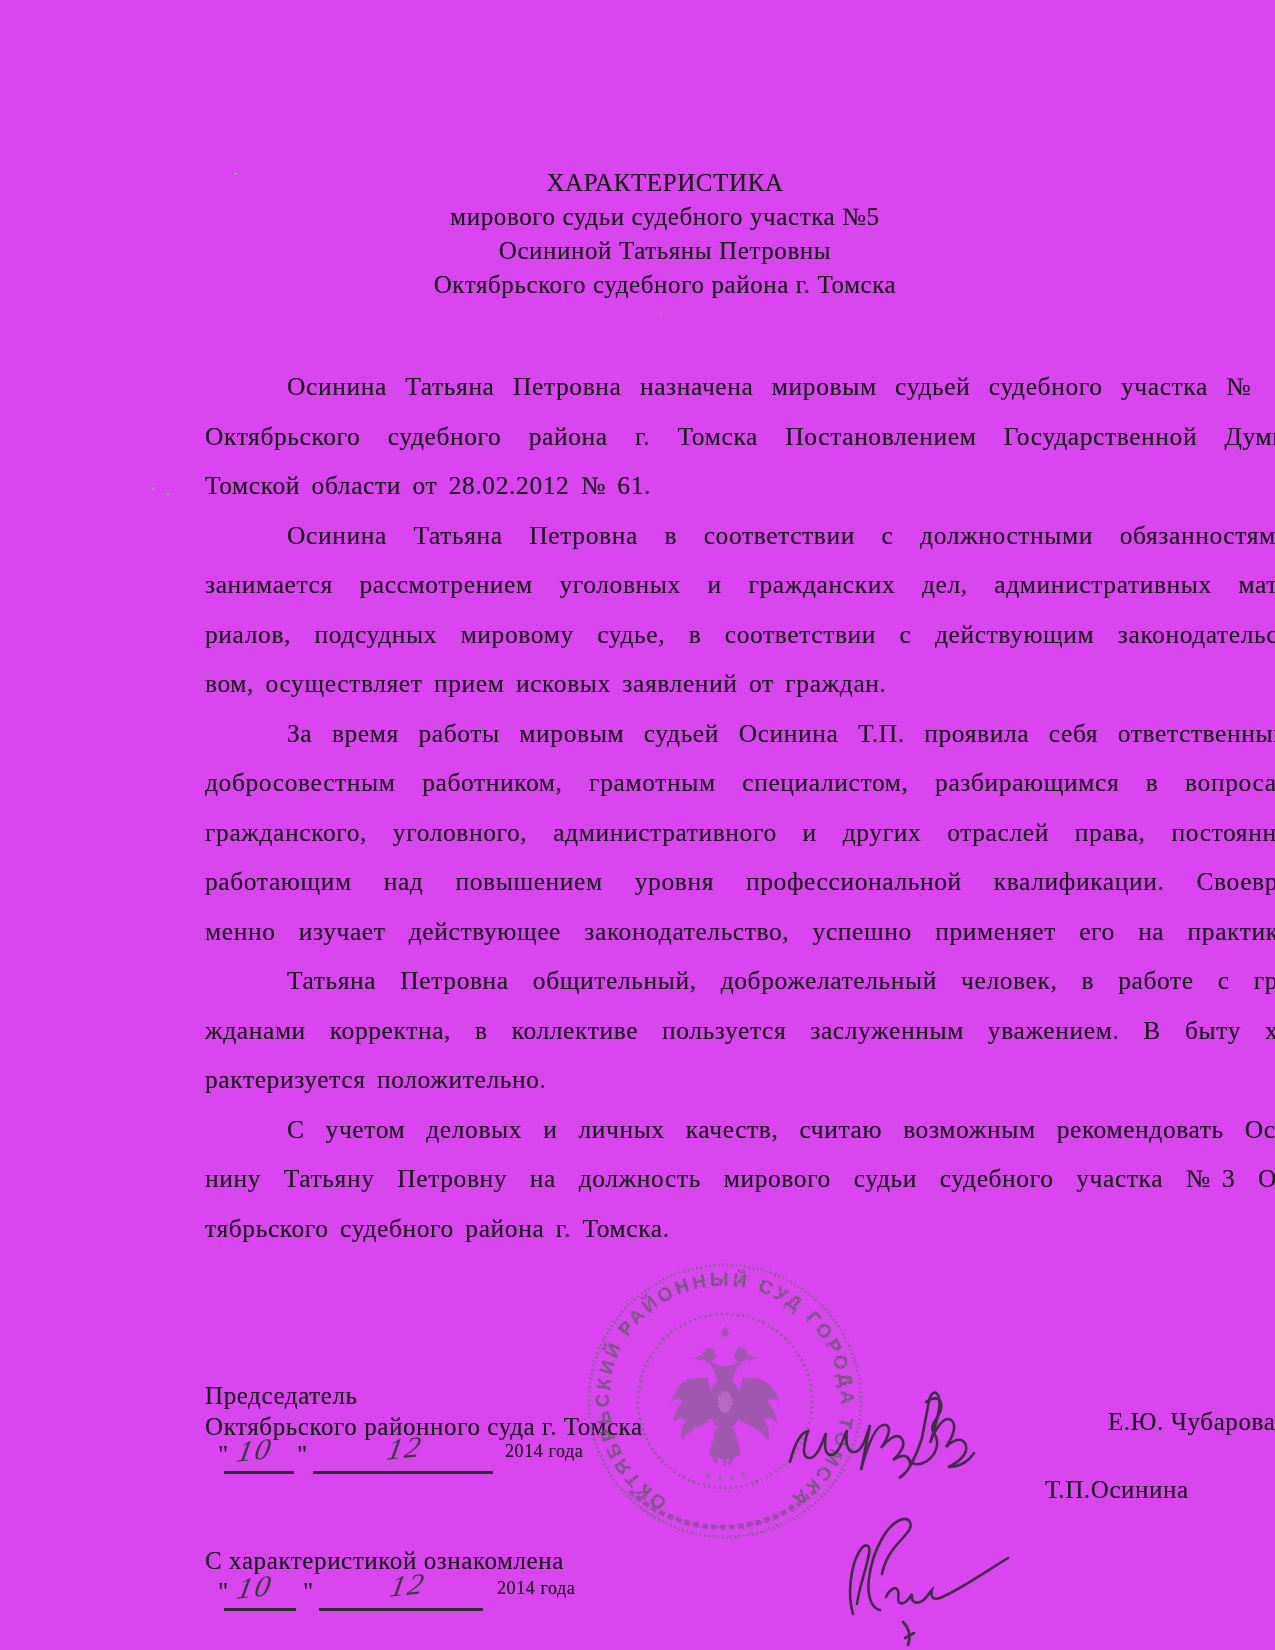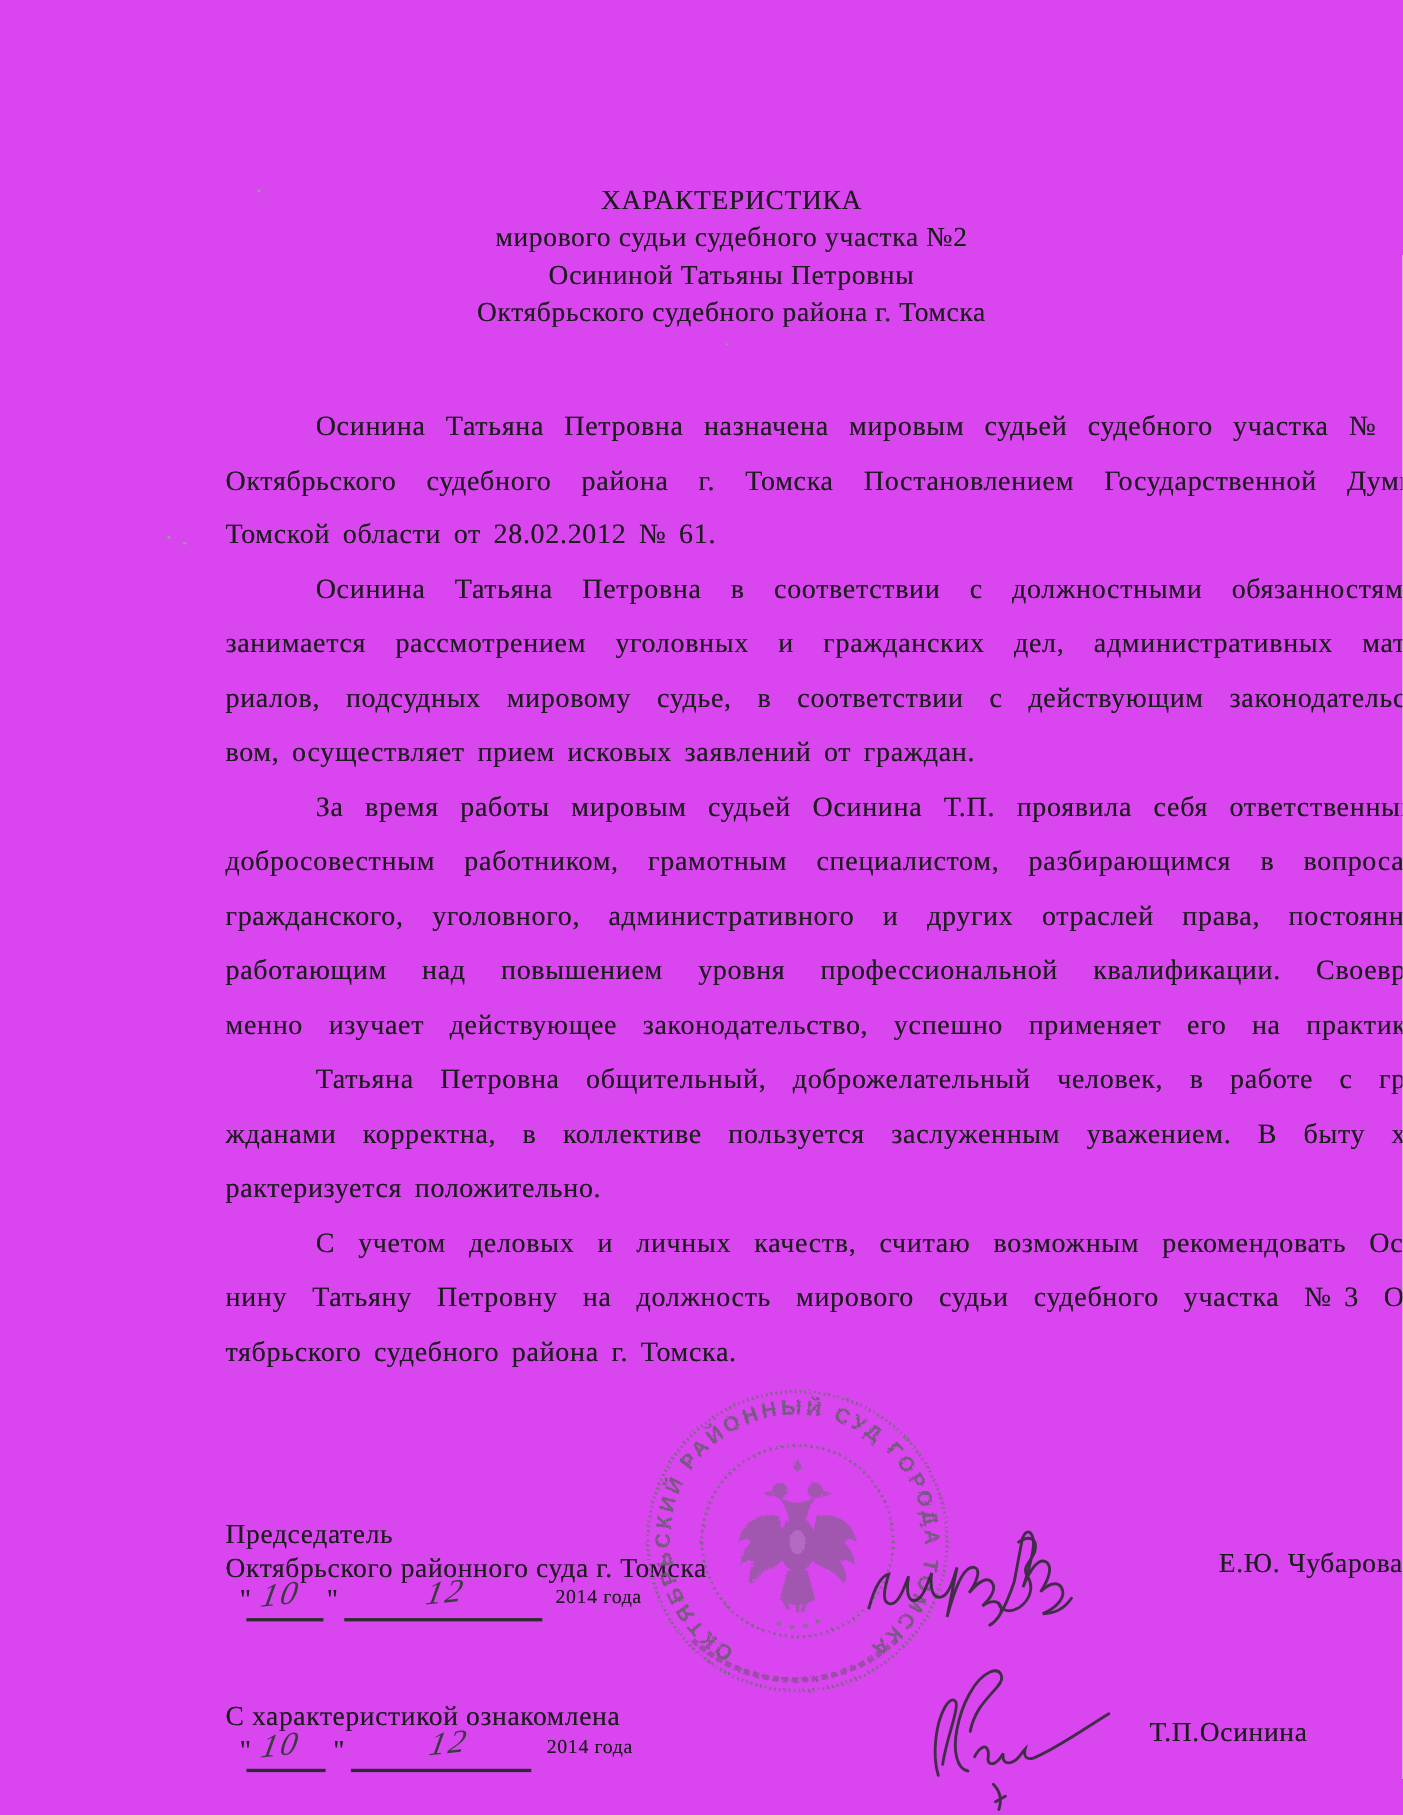--- a/index.html
+++ b/index.html
@@ -48,21 +48,21 @@
   
   .speck{position:absolute;width:3px;height:3px;border-radius:50%;background:#9a9a9a;}
 </style>
 </head>
 <body>
 
 <div class="page">
 
   <div class="title-block typed" id="title-block">
       <div>ХАРАКТЕРИСТИКА</div>
-      <div>мирового судьи судебного участка №2</div>
+      <div>мирового судьи судебного участка №5</div>
       <div>Осининой Татьяны Петровны</div>
       <div>Октябрьского судебного района г. Томска</div>
     </div>
 
   <div class="body-text typed" id="body-text">
       <div class="doc-line full indent">Осинина Татьяна Петровна  назначена мировым судьей судебного участка № 3</div>
       <div class="doc-line full">Октябрьского судебного района г. Томска Постановлением Государственной Думы</div>
       <div class="doc-line last">Томской области от 28.02.2012  № 61.</div>
       <div class="doc-line full indent">Осинина Татьяна Петровна  в соответствии с должностными обязанностями</div>
       <div class="doc-line full">занимается рассмотрением уголовных и гражданских дел, административных мате</div>
@@ -101,21 +101,21 @@
   <div class="date-row" style="top:1578px;">
     <span class="q typed" style="left:218px;">"</span>
     <span class="u" style="left:224px;width:72px;"></span>
     <span class="hw" style="left:238px;top:-8px;">10</span>
     <span class="q typed" style="left:303px;">"</span>
     <span class="u" style="left:319px;width:164px;"></span>
     <span class="hw" style="left:391px;top:-10px;">12</span>
     <span class="year typed" style="left:497px;">2014 года</span>
   </div>
 
-  <div class="sig-label typed" style="left:1045px;top:1560px;">Т.П.Осинина</div>
+  <div class="sig-label typed" style="left:1045px;top:1474px;">Т.П.Осинина</div>
 
   <svg class="stamp" width="290" height="290" viewBox="0 0 290 290">
     <defs>
       <filter id="inkrough" x="-10%" y="-10%" width="120%" height="120%">
         <feTurbulence type="fractalNoise" baseFrequency="0.45" numOctaves="2" result="n"></feTurbulence>
         <feDisplacementMap in="SourceGraphic" in2="n" scale="3.2"></feDisplacementMap>
       </filter>
       <path id="ringPath" d="M 88 243.7 A 114 114 0 1 1 202 46.3 A 114 114 0 1 1 88 243.7" fill="none"></path>
     </defs>
     <g filter="url(#inkrough)" opacity="0.78">

